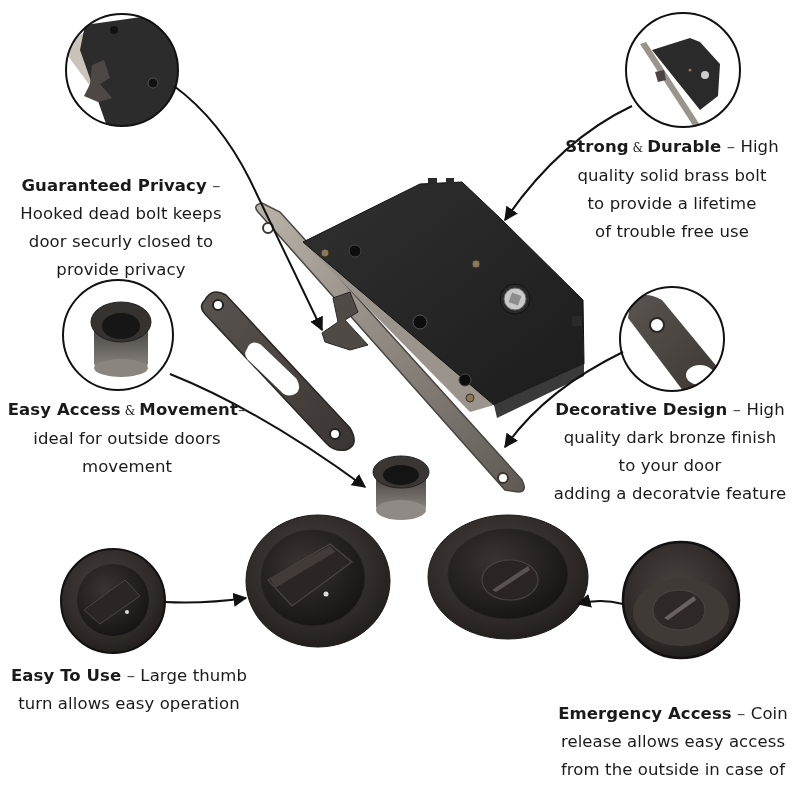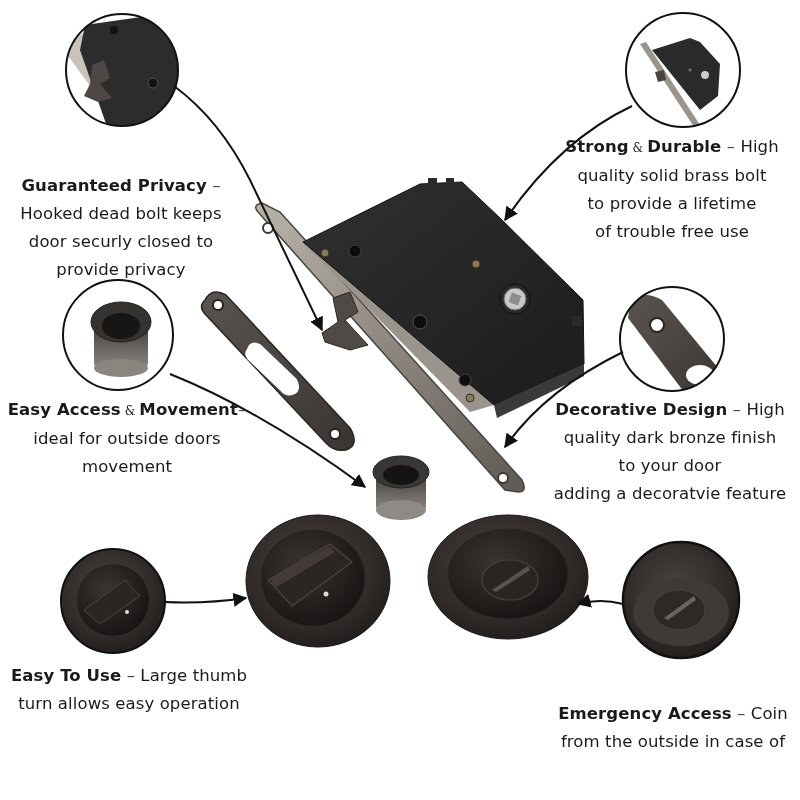--- a/index.html
+++ b/index.html
@@ -233,16 +233,17 @@
   <div>adding a decoratvie feature</div>
 </div>
 
 <div class="caption" id="cap-easy">
   <div><span class="title">Easy To Use</span><span class="dash"> – </span><span>Large thumb</span></div>
   <div>turn allows easy operation</div>
 </div>
 
 <div class="caption" id="cap-emerg">
   <div><span class="title">Emergency Access</span><span class="dash"> – </span><span>Coin</span></div>
+  <div>release allows easy access</div>
   <div>from the outside in case of</div>
 </div>
 
 </div>
 
 </body></html>

